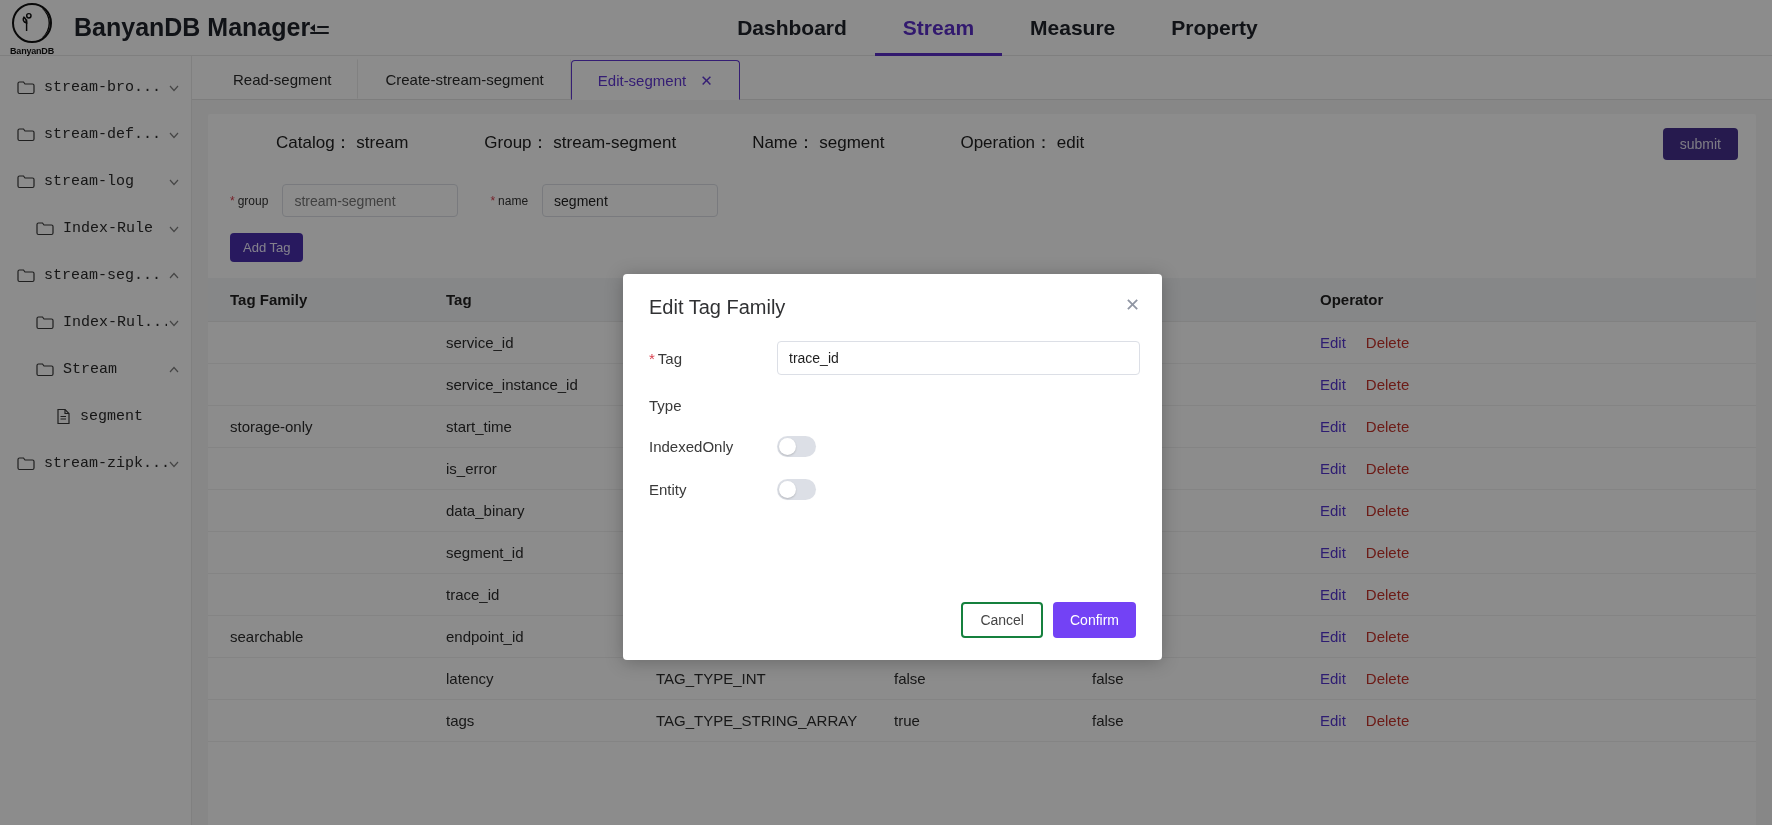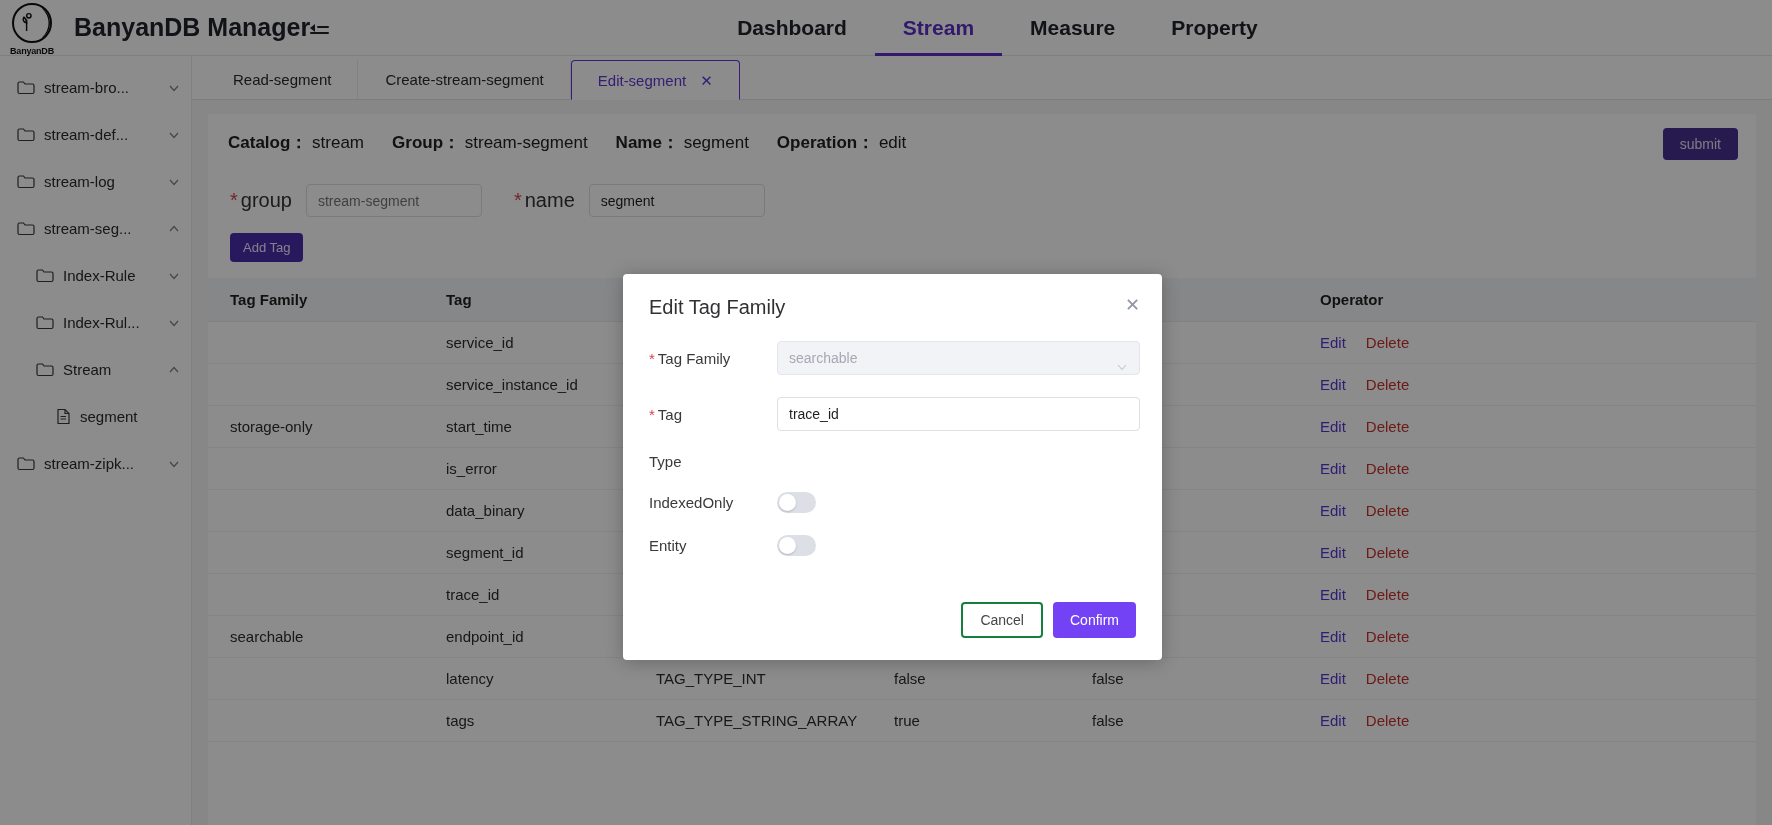--- a/index.html
+++ b/index.html
@@ -58,20 +58,21 @@
   
   .sidebar {
     position: absolute; top: 56px; left: 0; width: 192px; height: 769px;
     background: #fff; border-right: 1px solid #e9e9e9;
     padding-top: 8px; overflow: hidden;
   }
   .side-item {
     display: flex; align-items: center; height: 47px;
     font-size: 15px; color: #2a2a2a; cursor: pointer; position: relative;
     padding-right: 10px;
+    font-family: Liberation Mono, monospace;
   }
   .side-item .folder { flex: none; width: 18px; height: 15px; position: relative; margin-right: 9px; }
   .side-item .folder svg { display: block; }
   .side-item .doc { flex: none; width: 15px; height: 17px; margin-right: 9px; }
   .side-label { flex: 1; white-space: nowrap; overflow: hidden; }
   .chev { flex: none; width: 14px; height: 14px; opacity: .75; }
   .lvl1 { padding-left: 17px; }
   .lvl2 { padding-left: 36px; }
   .lvl3 { padding-left: 56px; }
 
@@ -101,32 +102,32 @@
 
   .panel {
     margin: 14px 16px 0 16px; background: #fff; border-radius: 2px;
     height: 712px; position: relative; overflow: hidden;
   }
   .infobar {
     height: 56px; display: flex; align-items: center; padding: 0 20px;
     font-size: 17px; color: #222;
   }
   .infobar .pair { margin-right: 28px; white-space: nowrap; }
-  .infobar .k { font-weight: bold; }
+  .infobar .k { font-weight: normal; margin-left: 48px; }
   .infobar .v { font-weight: normal; }
   .submit-btn {
     position: absolute; right: 18px; top: 14px;
     background: #45308f; color: #e4e0f0; border: none; border-radius: 4px;
     font-size: 14px; padding: 8px 17px; cursor: pointer;
     font-family: "Liberation Sans", sans-serif;
   }
 
   .formrow { display: flex; align-items: center; padding: 14px 0 0 22px; }
   .fl {
-    font-size: 20px; color: #333; margin-right: 14px; white-space: nowrap;
+    font-size: 12px; color: #333; margin-right: 14px; white-space: nowrap;
   }
   .req { color: #d9414f; margin-right: 3px; }
   .inp {
     height: 33px; border: 1px solid #dcdfe6; border-radius: 4px;
     font-size: 14px; padding: 0 11px; line-height: 31px;
     background: #fff; color: #1f1f1f;
   }
   .inp.w1 { width: 176px; }
   .inp.w2 { width: 176px; }
   .gap { width: 32px; }
@@ -280,41 +281,41 @@
           <svg width="18" height="15" viewBox="0 0 18 15">
             <path d="M1 3.5 A1.5 1.5 0 0 1 2.5 2 H6.5 L8 4 H15.5 A1.5 1.5 0 0 1 17 5.5 V12 A1.5 1.5 0 0 1 15.5 13.5 H2.5 A1.5 1.5 0 0 1 1 12 Z" fill="none" stroke="#3a3a3a" stroke-width="1.2"></path>
           </svg>
         </span>
       <span class="side-label">stream-log</span>
       <span class="chev"><svg width="14" height="14" viewBox="0 0 14 14">
             <path d="M3 5 L7 9.5 L11 5" fill="none" stroke="#555" stroke-width="1.2"></path>
           </svg></span>
     </div>
 
+    <div class="side-item lvl2">
+      <span class="folder">
+          <svg width="18" height="15" viewBox="0 0 18 15">
+            <path d="M1 3.5 A1.5 1.5 0 0 1 2.5 2 H6.5 L8 4 H15.5 A1.5 1.5 0 0 1 17 5.5 V12 A1.5 1.5 0 0 1 15.5 13.5 H2.5 A1.5 1.5 0 0 1 1 12 Z" fill="none" stroke="#3a3a3a" stroke-width="1.2"></path>
+          </svg>
+        </span>
+      <span class="side-label">Index-Rule</span>
+      <span class="chev"><svg width="14" height="14" viewBox="0 0 14 14">
+            <path d="M3 5 L7 9.5 L11 5" fill="none" stroke="#555" stroke-width="1.2"></path>
+          </svg></span>
+    </div>
+
     <div class="side-item lvl1">
       <span class="folder">
           <svg width="18" height="15" viewBox="0 0 18 15">
             <path d="M1 3.5 A1.5 1.5 0 0 1 2.5 2 H6.5 L8 4 H15.5 A1.5 1.5 0 0 1 17 5.5 V12 A1.5 1.5 0 0 1 15.5 13.5 H2.5 A1.5 1.5 0 0 1 1 12 Z" fill="none" stroke="#3a3a3a" stroke-width="1.2"></path>
           </svg>
         </span>
       <span class="side-label">stream-seg...</span>
       <span class="chev"><svg width="14" height="14" viewBox="0 0 14 14">
             <path d="M3 9 L7 4.5 L11 9" fill="none" stroke="#555" stroke-width="1.2"></path>
-          </svg></span>
-    </div>
-
-    <div class="side-item lvl2">
-      <span class="folder">
-          <svg width="18" height="15" viewBox="0 0 18 15">
-            <path d="M1 3.5 A1.5 1.5 0 0 1 2.5 2 H6.5 L8 4 H15.5 A1.5 1.5 0 0 1 17 5.5 V12 A1.5 1.5 0 0 1 15.5 13.5 H2.5 A1.5 1.5 0 0 1 1 12 Z" fill="none" stroke="#3a3a3a" stroke-width="1.2"></path>
-          </svg>
-        </span>
-      <span class="side-label">Index-Rule</span>
-      <span class="chev"><svg width="14" height="14" viewBox="0 0 14 14">
-            <path d="M3 5 L7 9.5 L11 5" fill="none" stroke="#555" stroke-width="1.2"></path>
           </svg></span>
     </div>
 
     <div class="side-item lvl2">
       <span class="folder">
           <svg width="18" height="15" viewBox="0 0 18 15">
             <path d="M1 3.5 A1.5 1.5 0 0 1 2.5 2 H6.5 L8 4 H15.5 A1.5 1.5 0 0 1 17 5.5 V12 A1.5 1.5 0 0 1 15.5 13.5 H2.5 A1.5 1.5 0 0 1 1 12 Z" fill="none" stroke="#3a3a3a" stroke-width="1.2"></path>
           </svg>
         </span>
       <span class="side-label">Index-Rul...</span>
@@ -496,31 +497,20 @@
 
     </div>
   </div>
 
   <div class="overlay"></div>
 
   <div class="modal">
     <div class="modal-title">Edit Tag Family</div>
     <span class="modal-close">✕</span>
 
-    <div class="mrow">
-      <span class="mlabel"><span class="req">*</span><span>Tag Family</span></span>
-      <div class="mctl">
-        <div class="m-inp disabled">
-          <span>searchable</span>
-          <span class="cv"><svg width="12" height="12" viewBox="0 0 12 12">
-                <path d="M2 4 L6 8.5 L10 4" fill="none" stroke="#9aa0ad" stroke-width="1.1"></path>
-              </svg></span>
-        </div>
-      </div>
-    </div>
 
     <div class="mrow">
       <span class="mlabel"><span class="req">*</span><span>Tag</span></span>
       <div class="mctl">
         <input class="m-inp" value="trace_id" style="">
       </div>
     </div>
 
     <div class="mrow">
       <span class="mlabel">Type</span>

